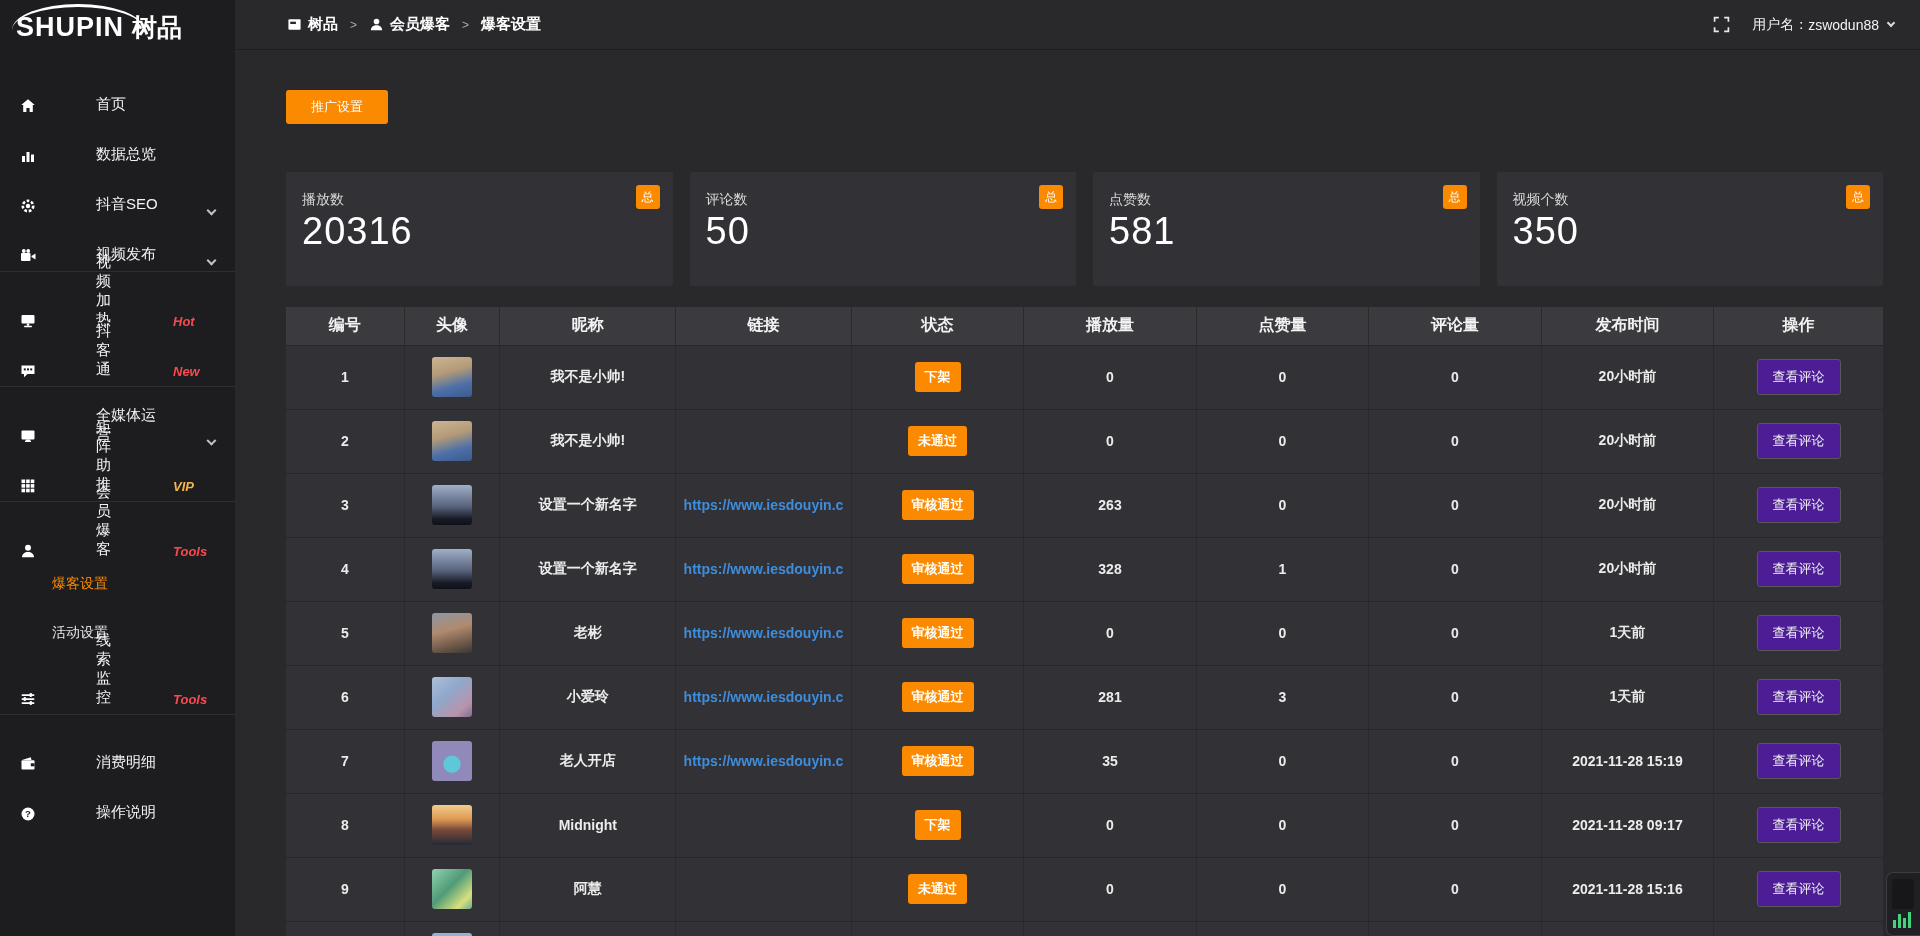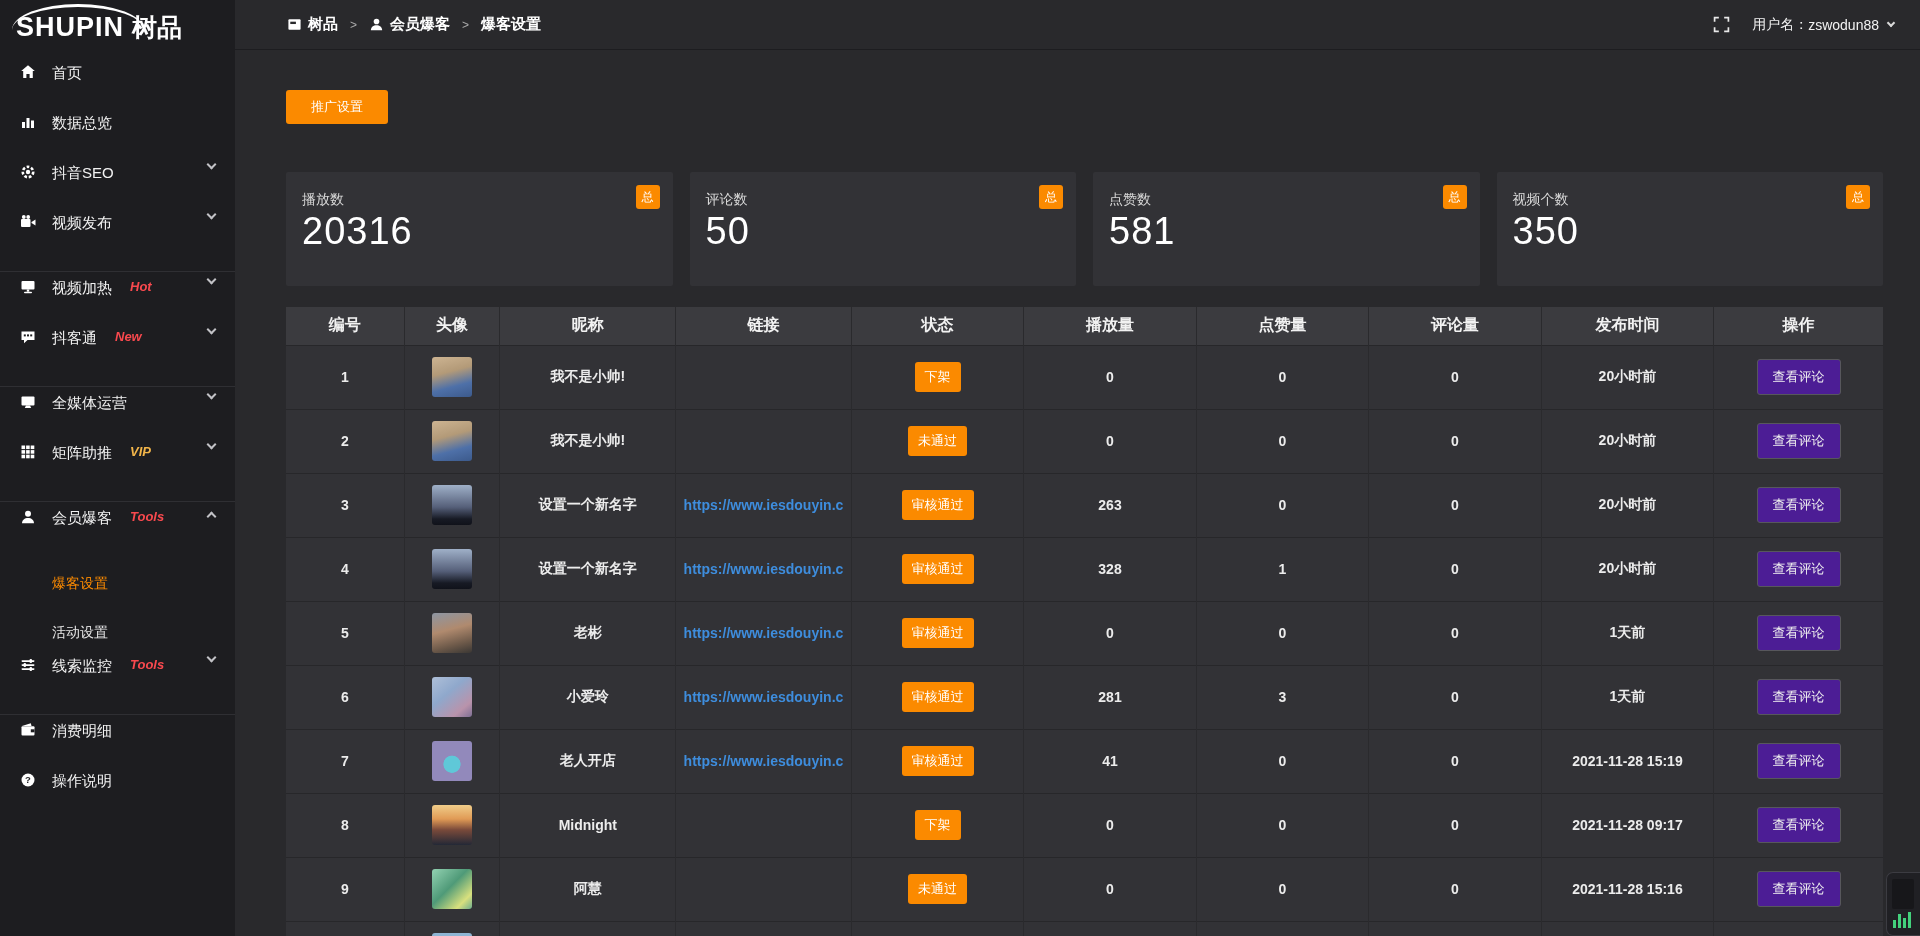--- a/index.html
+++ b/index.html
@@ -7,21 +7,21 @@
               font-family:"Liberation Sans","DejaVu Sans",sans-serif; }
   .app { display:flex; width:1920px; height:936px; }
 
   
   aside { width:235px; height:100%; background:#1d1d20; flex:0 0 235px; overflow:hidden; }
   .logo { height:64px; display:flex; align-items:center; padding:0 0 10px 16px; position:relative; }
   .logo-arc { position:absolute; left:12px; top:4px; width:132px; height:26px;
               border-top:3px solid #fff; border-radius:50% 50% 0 0 / 100% 100% 0 0; }
   .logo-en { color:#fff; font-weight:bold; font-size:27px; letter-spacing:1px; line-height:1; }
   .logo-cn { color:#fff; font-weight:bold; font-size:25px; margin-left:8px; line-height:1; }
-  .side-item { height:50px; display:flex; align-items:flex-start; padding:0 20px; cursor:pointer; }
+  .side-item { height:50px; display:flex; align-items:flex-end; padding:0 20px; cursor:pointer;gap:44px; }
   .ic-wrap { width:16px; height:16px; margin-right:16px; flex:0 0 16px; }
   .ic { width:16px; height:16px; display:block; }
   .side-label { color:#f2f2f2; font-size:15px; }
   .side-badge { font-size:13px; font-weight:bold; font-style:italic; margin-left:18px; }
   .chev { width:7px; height:7px; border-right:2px solid #c2c2c6; border-bottom:2px solid #c2c2c6;
           display:inline-block; margin-left:auto; }
   .chev.down { transform:rotate(45deg); margin-top:-3px; }
   .chev.up   { transform:rotate(-135deg); margin-top:4px; }
   .side-divider { height:1px; background:#2f2f33; margin:7px 0; }
   .submenu {}
@@ -63,21 +63,21 @@
   .avatar { width:40px; height:40px; border-radius:3px; margin:0 auto; }
   .av-boy     { background:linear-gradient(165deg,#cdb492 0%,#b39a78 38%,#4e70a8 70%,#3c5a8c 100%); }
   .av-sky     { background:linear-gradient(180deg,#9fb0c8 0%,#56607a 55%,#171a24 85%,#10121a 100%); }
   .av-face    { background:linear-gradient(165deg,#8d96a3 0%,#b08a6e 42%,#6e5a4a 75%,#3a3734 100%); }
   .av-lying   { background:linear-gradient(140deg,#aebfd8 0%,#8fa8cc 40%,#b993ab 78%,#7e6f94 100%); }
   .av-cartoon { background:radial-gradient(circle at 50% 58%,#5fc8d8 0 27%,#9289bb 29%); }
   .av-sunset  { background:linear-gradient(180deg,#f0cd8a 0%,#e09a55 35%,#7a4a3a 62%,#232836 100%); }
   .av-paint   { background:linear-gradient(135deg,#93d2b2 0%,#4f9a78 45%,#d8e07e 80%,#6fae8e 100%); }
   .av-blue    { background:linear-gradient(180deg,#8fb6d4,#6f9cc0); }
   td a.cell-link { color:#3e8ddd; text-decoration:none; font-weight:bold; }
-  .status-badge { display:inline-block; background:#fb8a00; color:#fff; font-size:13px; font-weight:normal;
+  .status-badge { display:inline-block; background:#fb8a00; color:#fff; font-size:13px; font-weight:bold;
                   padding:6px 10px; border-radius:3px; }
   .action-btn { background:#4c1d95; border:1px solid #57575c; color:#f0f0f0; font-size:13px;
                 padding:8px 15px; border-radius:3px; cursor:pointer; font-family:inherit; }
 
   
   .float-widget { position:fixed; right:0; top:872px; width:34px; height:64px; background:#202024;
                   border:1px solid #3c3c42; border-right:none; border-radius:7px 0 0 7px; }
   .float-widget .pane { position:absolute; left:5px; top:6px; width:22px; height:30px; background:#17171a; border-radius:2px; }
   .float-widget .bars { position:absolute; left:6px; bottom:7px; display:flex; align-items:flex-end; gap:2px; }
   .float-widget .bars i { display:block; width:3px; background:#43d17c; }
@@ -420,21 +420,21 @@
               <td><button class="action-btn">查看评论</button></td>
             </tr>
             <tr>
               <td>7</td>
               <td>
                 <div class="avatar av-cartoon"></div>
               </td>
               <td>老人开店</td>
               <td><a href="#" class="cell-link">https://www.iesdouyin.c</a></td>
               <td><span class="status-badge">审核通过</span></td>
-              <td>41</td>
+              <td>35</td>
               <td>0</td>
               <td>0</td>
               <td>2021-11-28 15:19</td>
               <td><button class="action-btn">查看评论</button></td>
             </tr>
             <tr>
               <td>8</td>
               <td>
                 <div class="avatar av-sunset"></div>
               </td>

